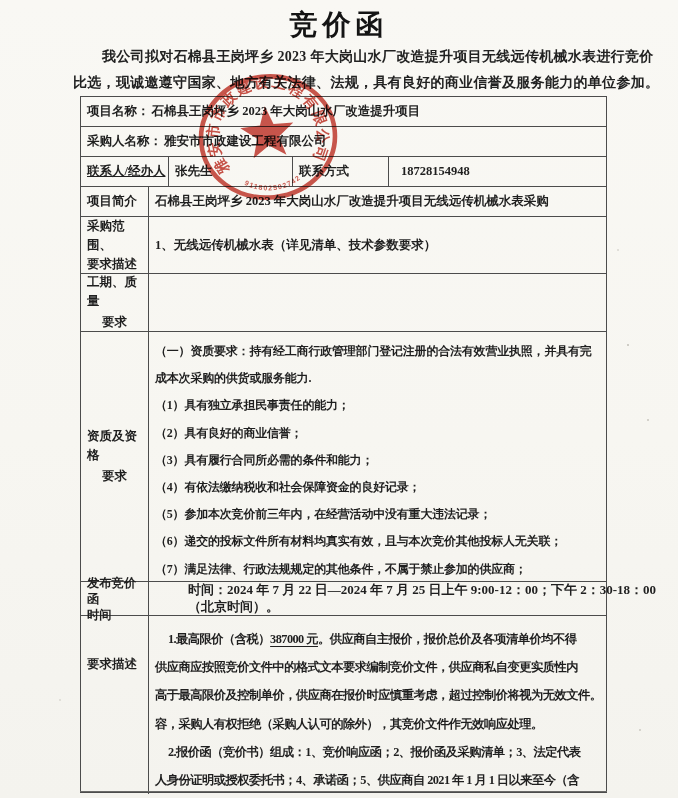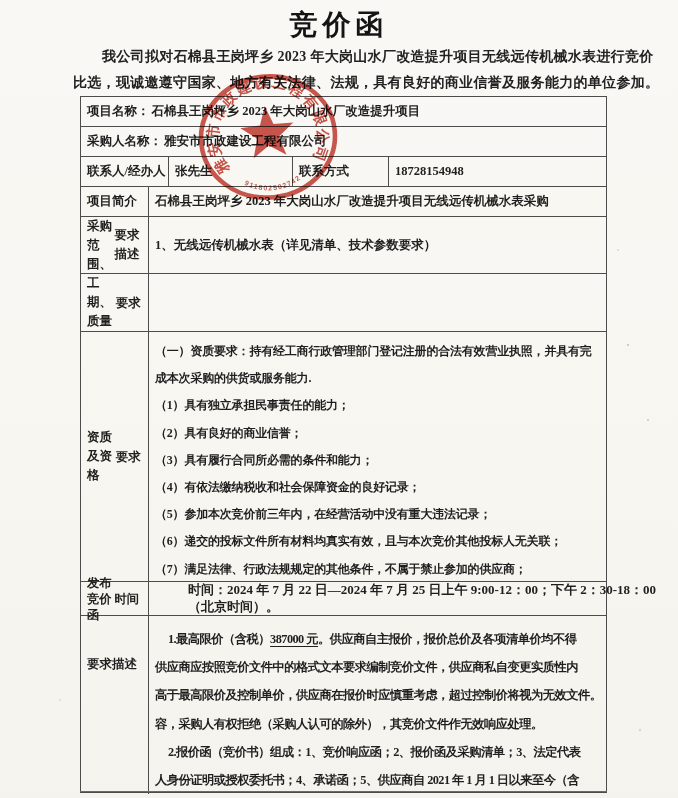--- a/index.html
+++ b/index.html
@@ -38,35 +38,35 @@
     position:absolute;left:80px;top:96px;width:527px;height:697px;
     border:1.6px solid #4c4c4c;box-sizing:border-box;
     background:transparent;
   }
   .row{display:flex;box-sizing:border-box;border-top:1.6px solid #4c4c4c;}
   .row:first-child{border-top:none;}
   .cell{box-sizing:border-box;padding:0 6px;display:flex;align-items:center;
         font-size:12.5px;font-weight:600;color:#1f1f1f;}
   .vline{border-right:1.6px solid #4c4c4c;}
   .lab{width:68px;flex:none;justify-content:flex-start;}
-  .labc{width:68px;flex:none;flex-direction:row;justify-content:center;align-items:center;}
+  .labc{width:68px;flex:none;flex-direction:column;justify-content:center;align-items:center;}
   .grow{flex:1 1 auto;min-width:0;}
   .nowrap{white-space:nowrap;}
 
   .r1{height:29px;} .r2{height:30px;} .r3{height:30px;} .r4{height:30px;}
   .r5{height:57px;} .r6{height:58px;} .r7{height:250px;} .r8{height:34px;} .r9{height:179px;}
 
   .kv{display:flex;align-items:center;width:100%;}
   .kv .k{font-weight:700;}
   .kv .v{margin-left:2px;}
 
-  .c3a{width:88px;flex:none;}
+  .c3a{width:88px;flex:none;text-decoration:underline;}
   .c3b{width:124px;flex:none;}
   .c3c{width:96px;flex:none;}
-  .c3d{flex:1 1 auto;}
+  .c3d{flex:1 1 auto;margin-left:6px;}
 
   .lab2{line-height:19px;text-align:left;width:100%;}
   .lab2c{line-height:22px;text-align:center;width:100%;}
 
   .stack{flex-direction:column;align-items:flex-start;justify-content:center;}
   .sched-l1{line-height:29px;white-space:nowrap;}
   .sched-l2{line-height:22px;white-space:nowrap;font-size:12px;letter-spacing:-.2px;}
 
   .qual{flex-direction:column;align-items:flex-start;justify-content:space-between;padding-top:6px;}
   .q-line{line-height:27.2px;white-space:nowrap;font-size:12px;letter-spacing:-.2px;}

